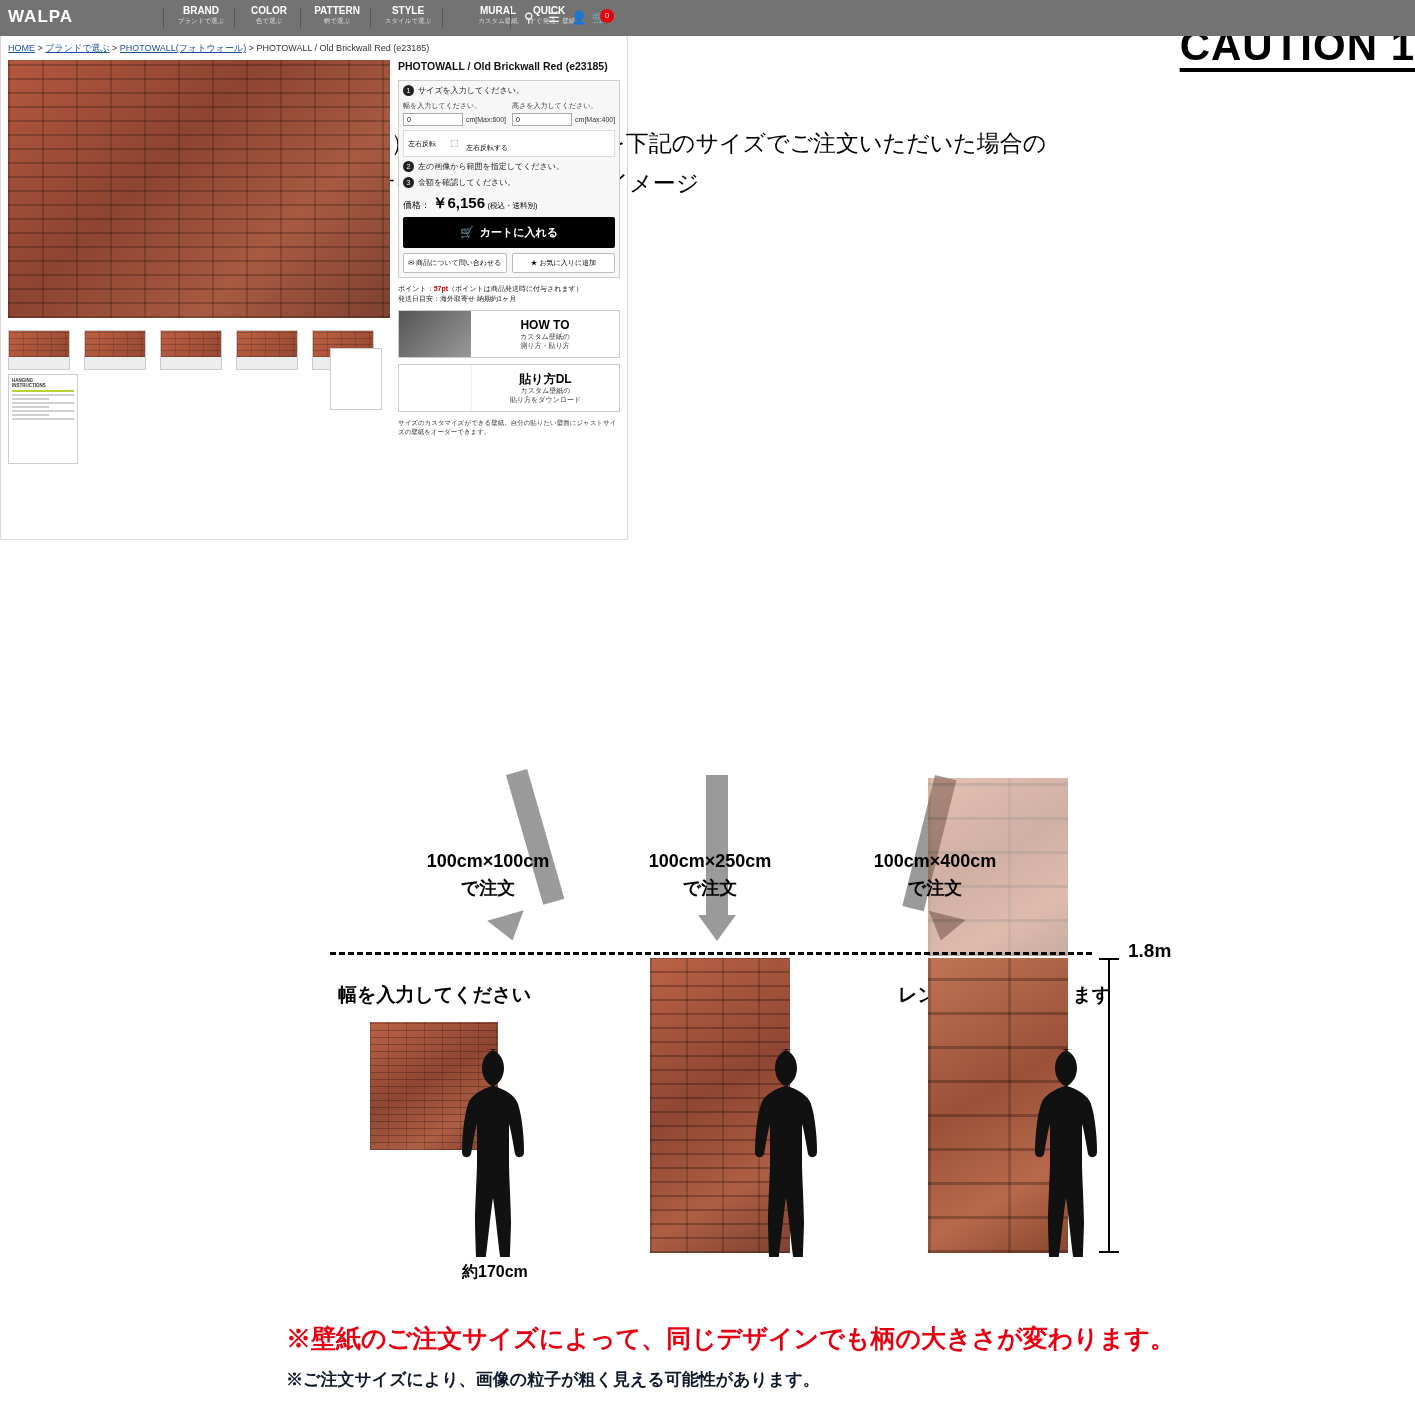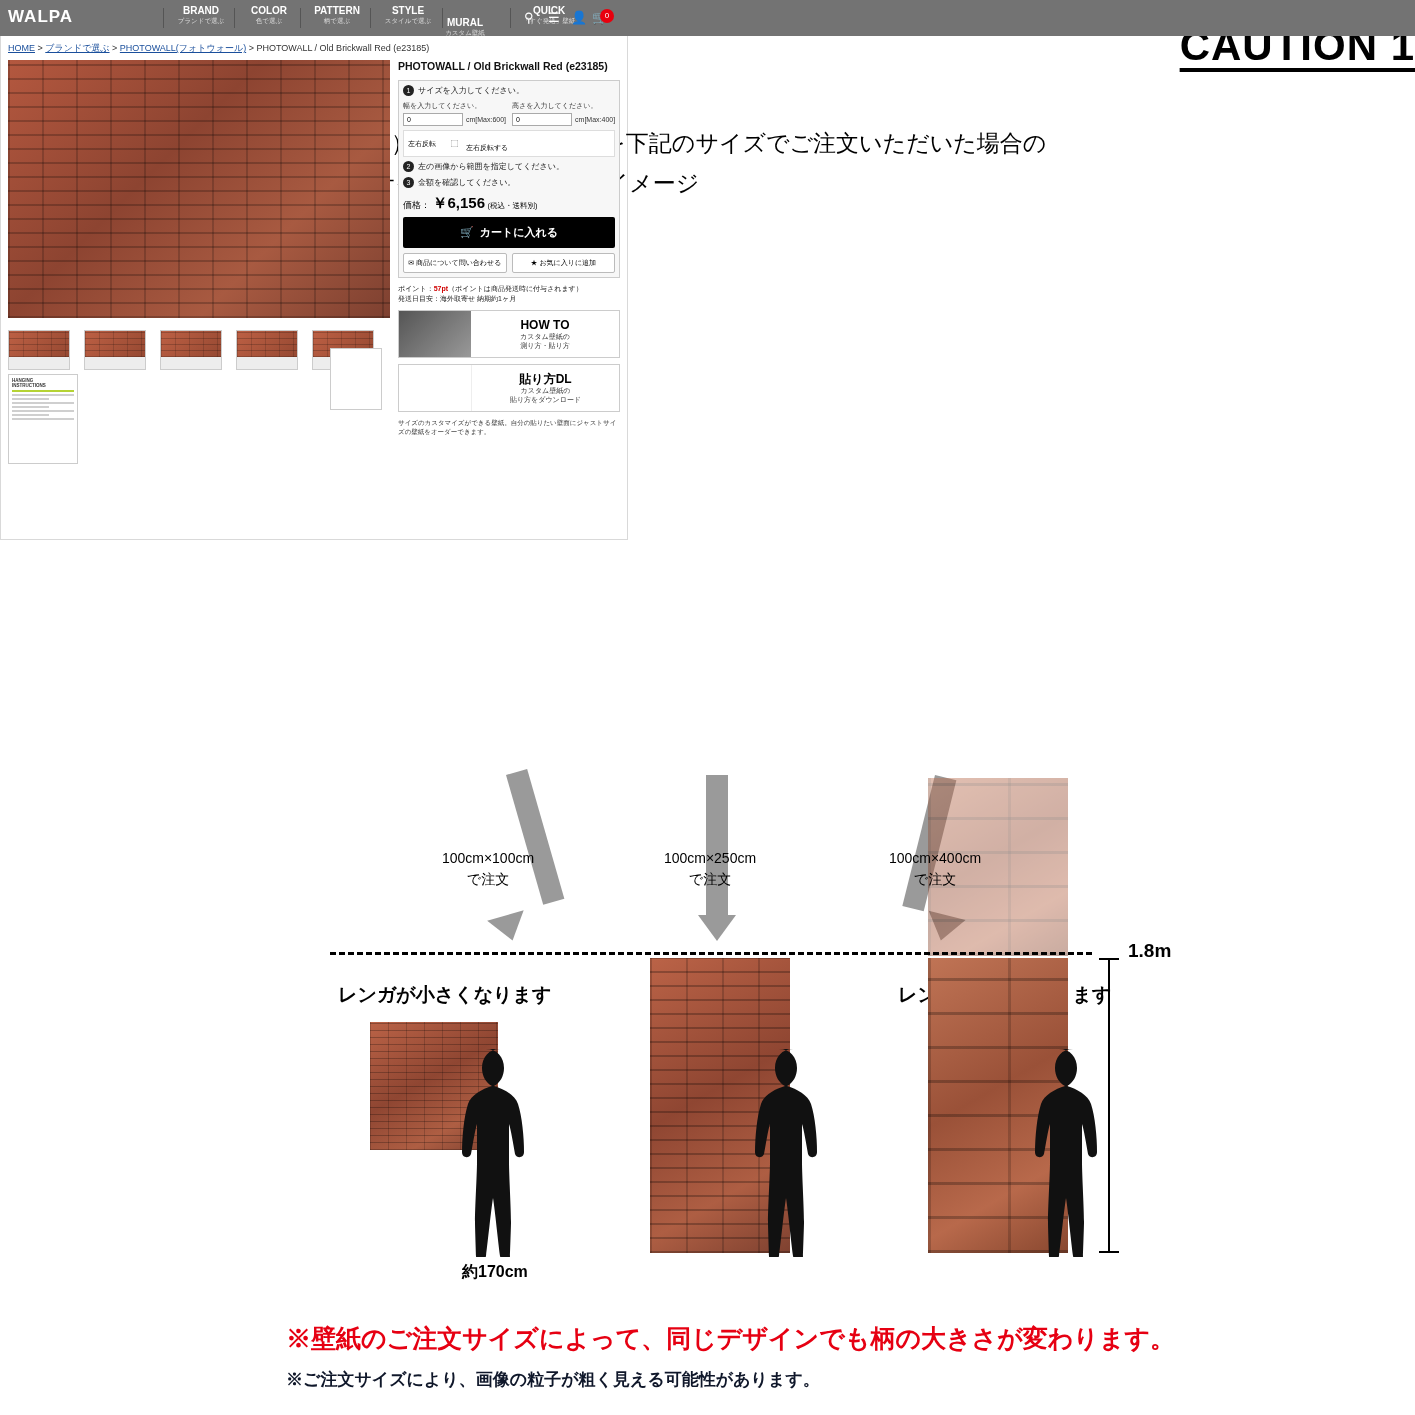--- a/index.html
+++ b/index.html
@@ -122,21 +122,21 @@
   .promo .ptxt{flex:1;text-align:center;line-height:1.25;}
   .promo .pt1{font-size:12px;font-weight:bold;}
   .promo .pt2{font-size:7px;color:#333;}
   #bottom-note{font-size:6.5px;color:#333;margin-top:6px;line-height:1.4;}
 
   
   .arrow{position:absolute;}
   .arrow .shaft{position:absolute;background:#9a9a9a;}
   .arrow .head{position:absolute;width:0;height:0;border-left:19px solid transparent;border-right:19px solid transparent;border-top:26px solid #9a9a9a;}
 
-  .size-label{position:absolute;text-align:center;font-size:14px;font-weight:normal;line-height:1.5;}
+  .size-label{position:absolute;text-align:center;font-size:18px;font-weight:bold;line-height:1.5;}
 
   #dashline{position:absolute;top:952px;left:330px;width:762px;border-top:3px dashed #000;}
   #scale-label{position:absolute;top:940px;left:1128px;font-size:19px;font-weight:bold;}
   #scale-bar{position:absolute;top:958px;left:1108px;width:2px;height:295px;background:#000;}
   #scale-bar:before,#scale-bar:after{content:"";position:absolute;left:-9px;width:20px;height:2px;background:#000;}
   #scale-bar:before{top:0;}
   #scale-bar:after{bottom:0;}
 
   .brickpanel{
     position:absolute;
@@ -195,21 +195,21 @@
     <div class="navitem" style="left:306px;width:62px;">
       <span class="t1">PATTERN</span>
       <span class="t2">柄で選ぶ</span>
     </div>
     <div class="navdiv" style="left:370px;"></div>
     <div class="navitem" style="left:376px;width:64px;">
       <span class="t1">STYLE</span>
       <span class="t2">スタイルで選ぶ</span>
     </div>
     <div class="navdiv" style="left:442px;"></div>
-    <div class="navitem" style="left:435px;width:60px;margin-top:12px;">
+    <div class="navitem" style="left:468px;width:60px;">
       <span class="t1">MURAL</span>
       <span class="t2">カスタム壁紙</span>
     </div>
     <div class="navdiv" style="left:510px;"></div>
     <div class="navitem" style="left:516px;width:66px;">
       <span class="t1">QUICK</span>
       <span class="t2">「すぐ発送」壁紙</span>
     </div>
 
     <div class="hicon" style="left:524px;">⚲</div>
@@ -370,21 +370,21 @@
 </div>
 <div class="size-label" style="top:848px;left:825px;width:220px;">
   <div>100cm×400cm</div>
   <div>で注文</div>
 </div>
 
 <div id="dashline"></div>
 <div id="scale-label">1.8m</div>
 <div id="scale-bar"></div>
 
-<div class="caption" style="top:982px;left:338px;">レンガが小さくなります</div>
+<div class="caption" style="top:982px;left:338px;">幅を入力してください</div>
 <div class="caption" style="top:982px;left:898px;">レンガが大きくなります</div>
 
 <div class="brickpanel fine" style="top:1022px;left:370px;width:128px;height:128px;"></div>
 <div class="brickpanel" style="top:958px;left:650px;width:140px;height:295px;"></div>
 <div class="brickpanel coarse" style="top:958px;left:928px;width:140px;height:295px;"></div>
 
 <div class="person" style="top:1045px;left:455px;">
   <svg width="90" height="212" viewBox="0 0 90 212" aria-hidden="true">
     <path fill="#111" d="M45 4c-11 0-18 8-18 19 0 8 4 15 10 18-10 3-21 9-24 18-4 12-6 33-6 48 0 6 7 7 9 2 2-11 4-24 6-30v38c0 14-2 44-2 60 0 7 1 30 1 34 0 5 9 5 10 0 2-16 5-45 7-58 2 13 5 42 7 58 1 5 10 5 10 0 0-4 1-27 1-34 0-16-2-46-2-60V79c2 6 4 19 6 30 2 5 9 4 9-2 0-15-2-36-6-48-3-9-14-15-24-18 6-3 10-10 10-18 0-11-7-19-18-19z"></path>
   </svg>

